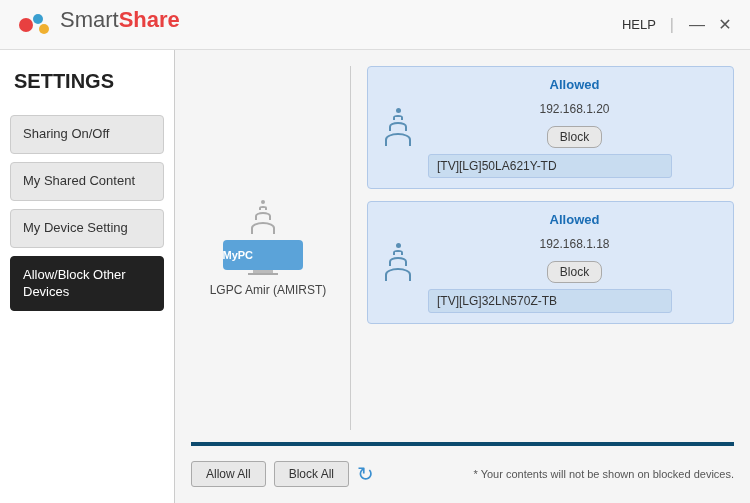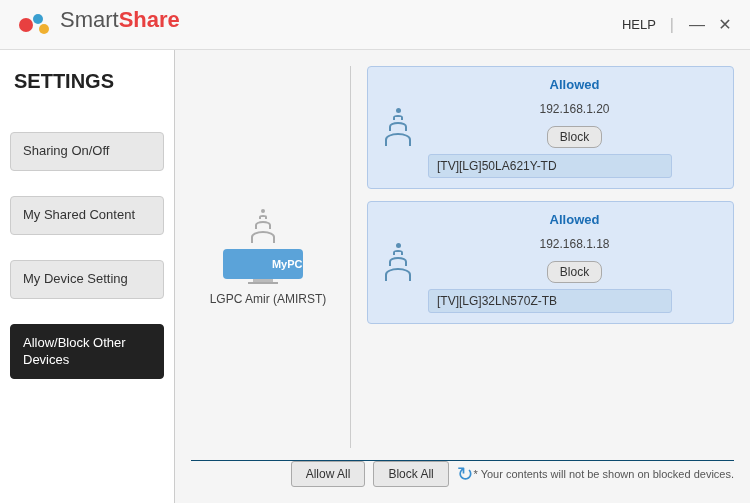--- a/index.html
+++ b/index.html
@@ -63,21 +63,21 @@
     }
 
     
     .sidebar {
       width: 175px;
       background: #fff;
       border-right: 1px solid #ccc;
       padding: 20px 10px 10px 10px;
       display: flex;
       flex-direction: column;
-      gap: 25px;
+      gap: 8px;
     }
     .sidebar-title {
       font-size: 20px;
       font-weight: bold;
       color: #222;
       margin-bottom: 14px;
       padding-left: 4px;
     }
     .sidebar-btn {
       width: 100%;
@@ -142,21 +142,21 @@
     .arc3 { width: 24px; height: 12px; }
     .arc-dot { width: 4px; height: 4px; background: #aaa; border-radius: 50%; margin-bottom: 2px; }
 
     .monitor {
       width: 80px;
       height: 56px;
       background: #5ba3d9;
       border-radius: 4px;
       display: flex;
       align-items: center;
-      justify-content: flex-end;
+      justify-content: flex-start;
       color: white;
       font-size: 11px;
       font-weight: bold;
       position: relative;
     }
     .monitor-stand {
       width: 20px;
       height: 6px;
       background: #bbb;
       margin: 0 auto;
@@ -251,24 +251,24 @@
       padding: 4px 8px;
       font-size: 12px;
       color: #333;
       width: 244px;
     }
 
     
     .bottom-bar {
       display: flex;
       align-items: center;
-      justify-content: flex-end;
+      justify-content: space-between;
       margin-top: 12px;
-      padding-top: 0;
-      border-top: 1px solid #0c4a6e;
+      padding-top: 15px;
+      border-top: 4px solid #0c4a6e;
     }
     .bottom-left {
       display: flex;
       align-items: center;
       gap: 8px;
     }
     .allow-all-btn, .block-all-btn {
       padding: 5px 14px;
       font-size: 12px;
       background: #e8e8e8;

